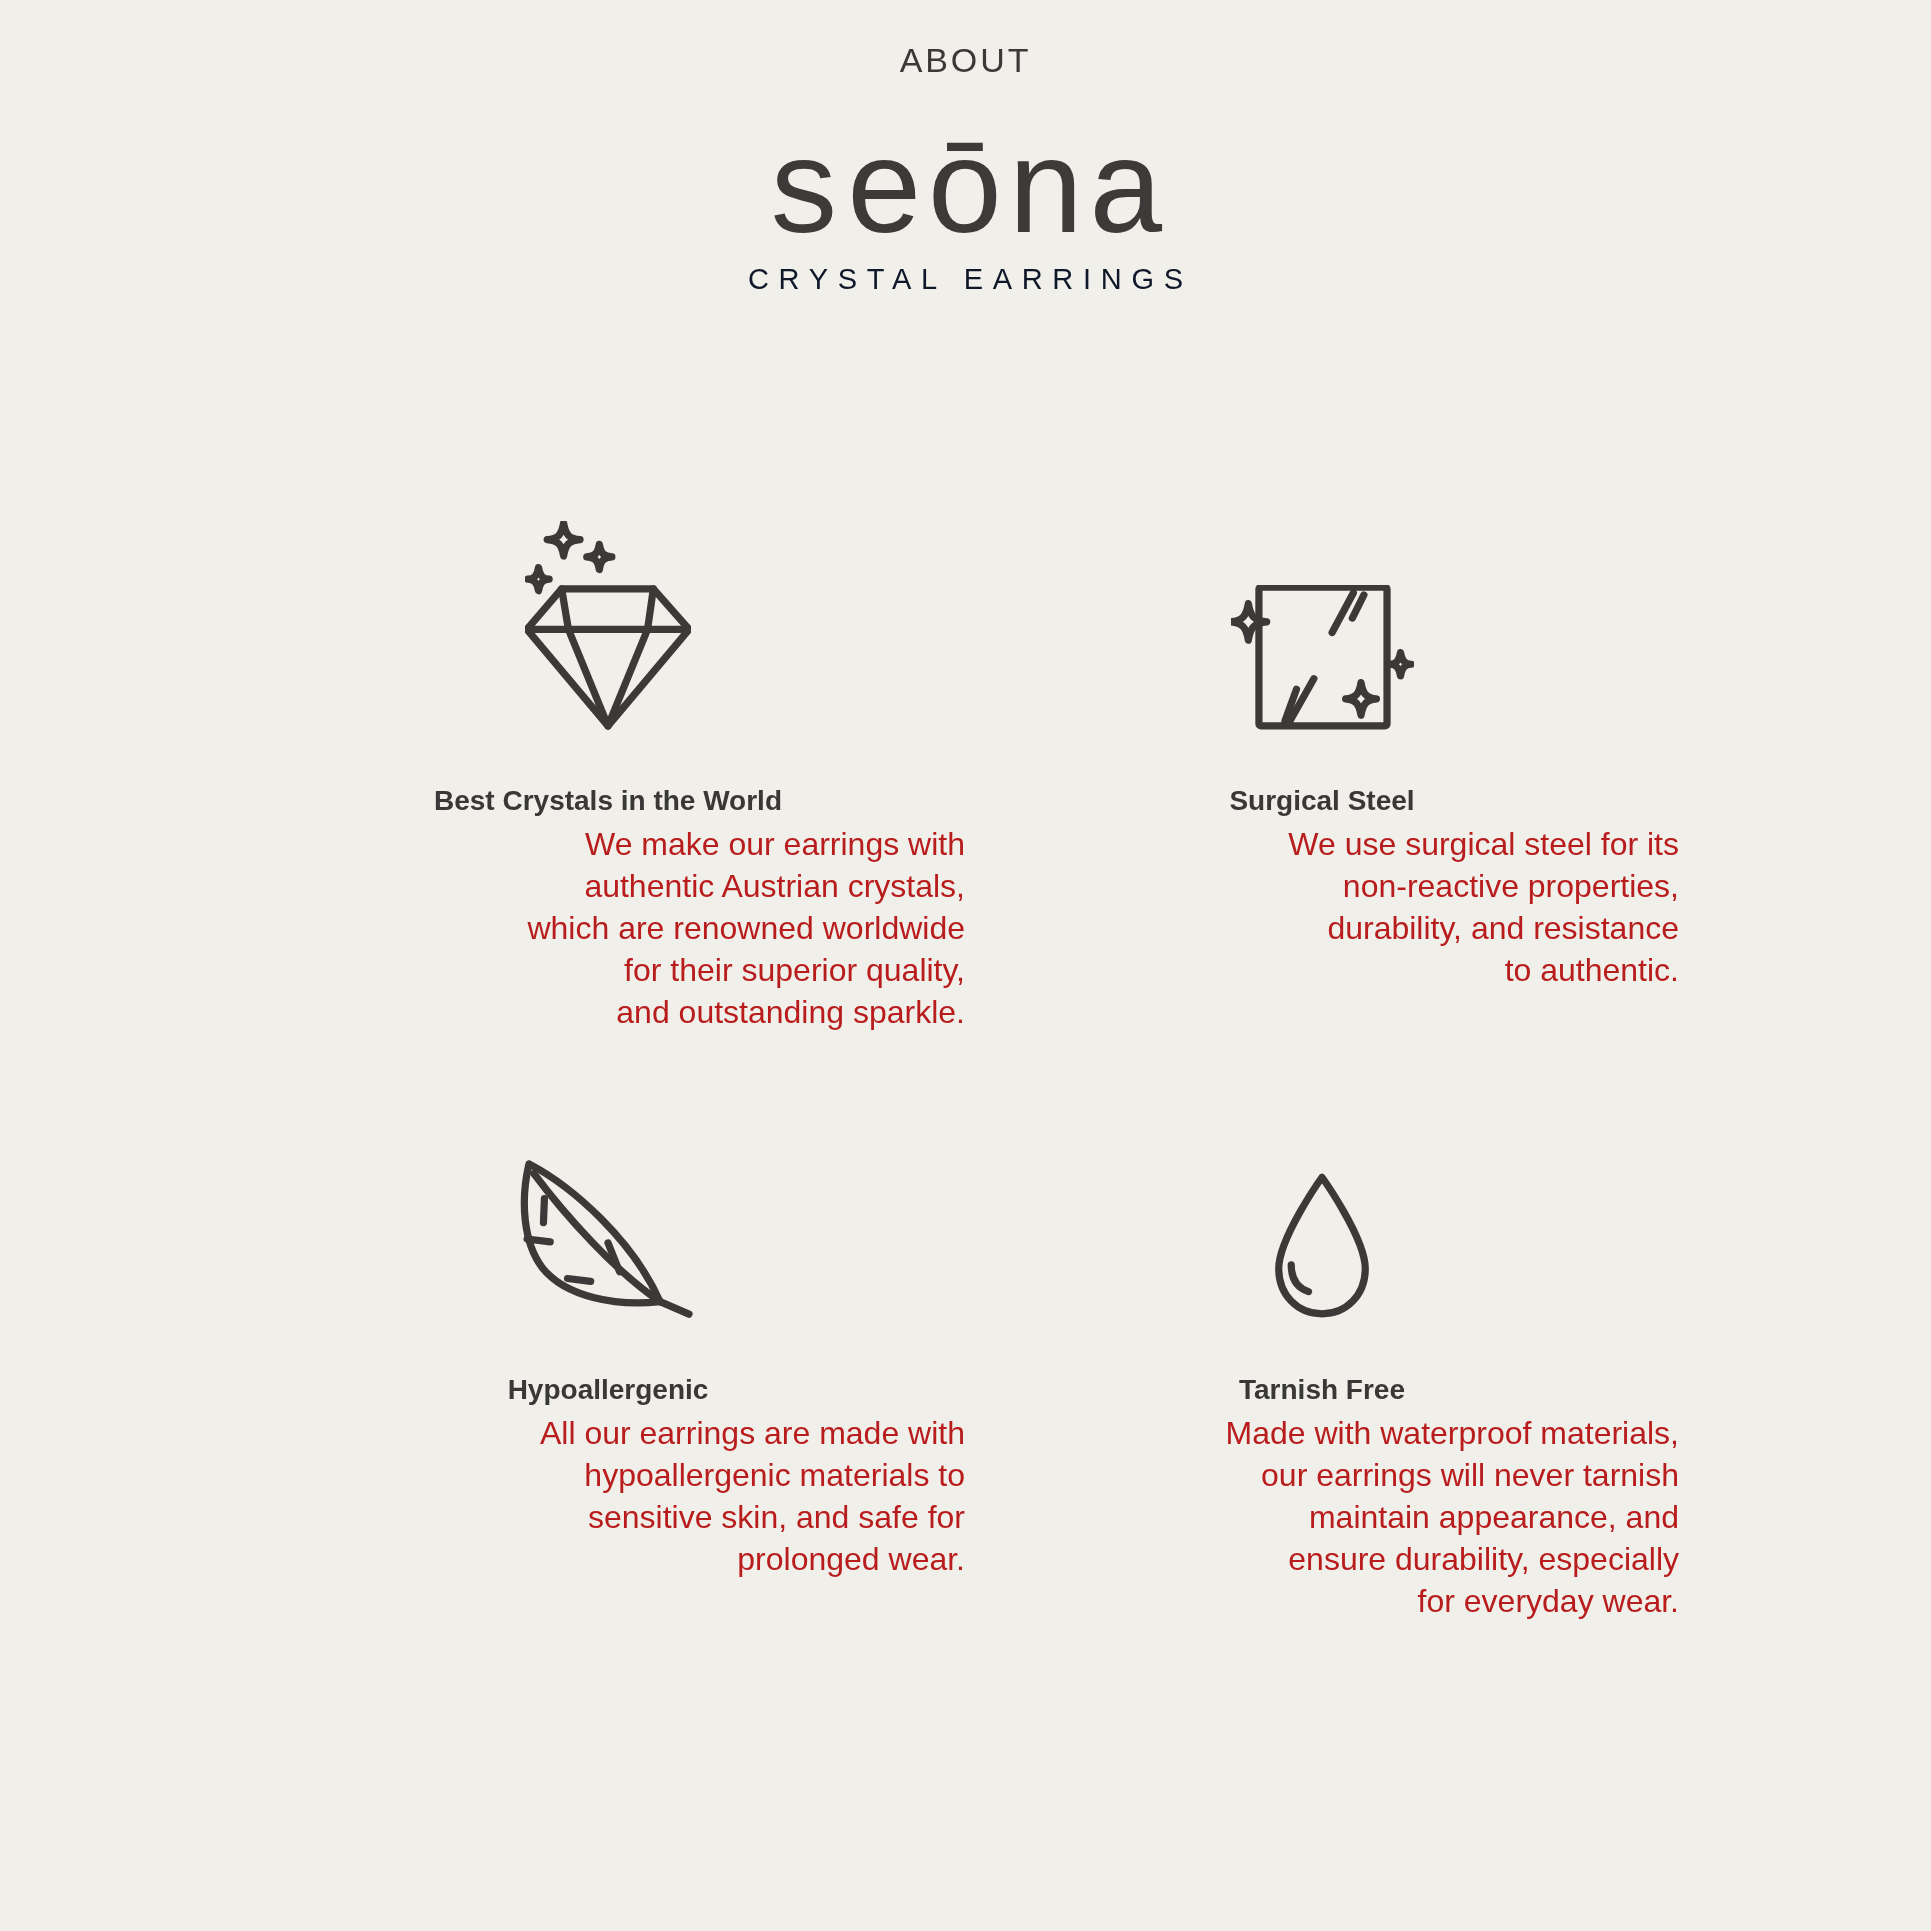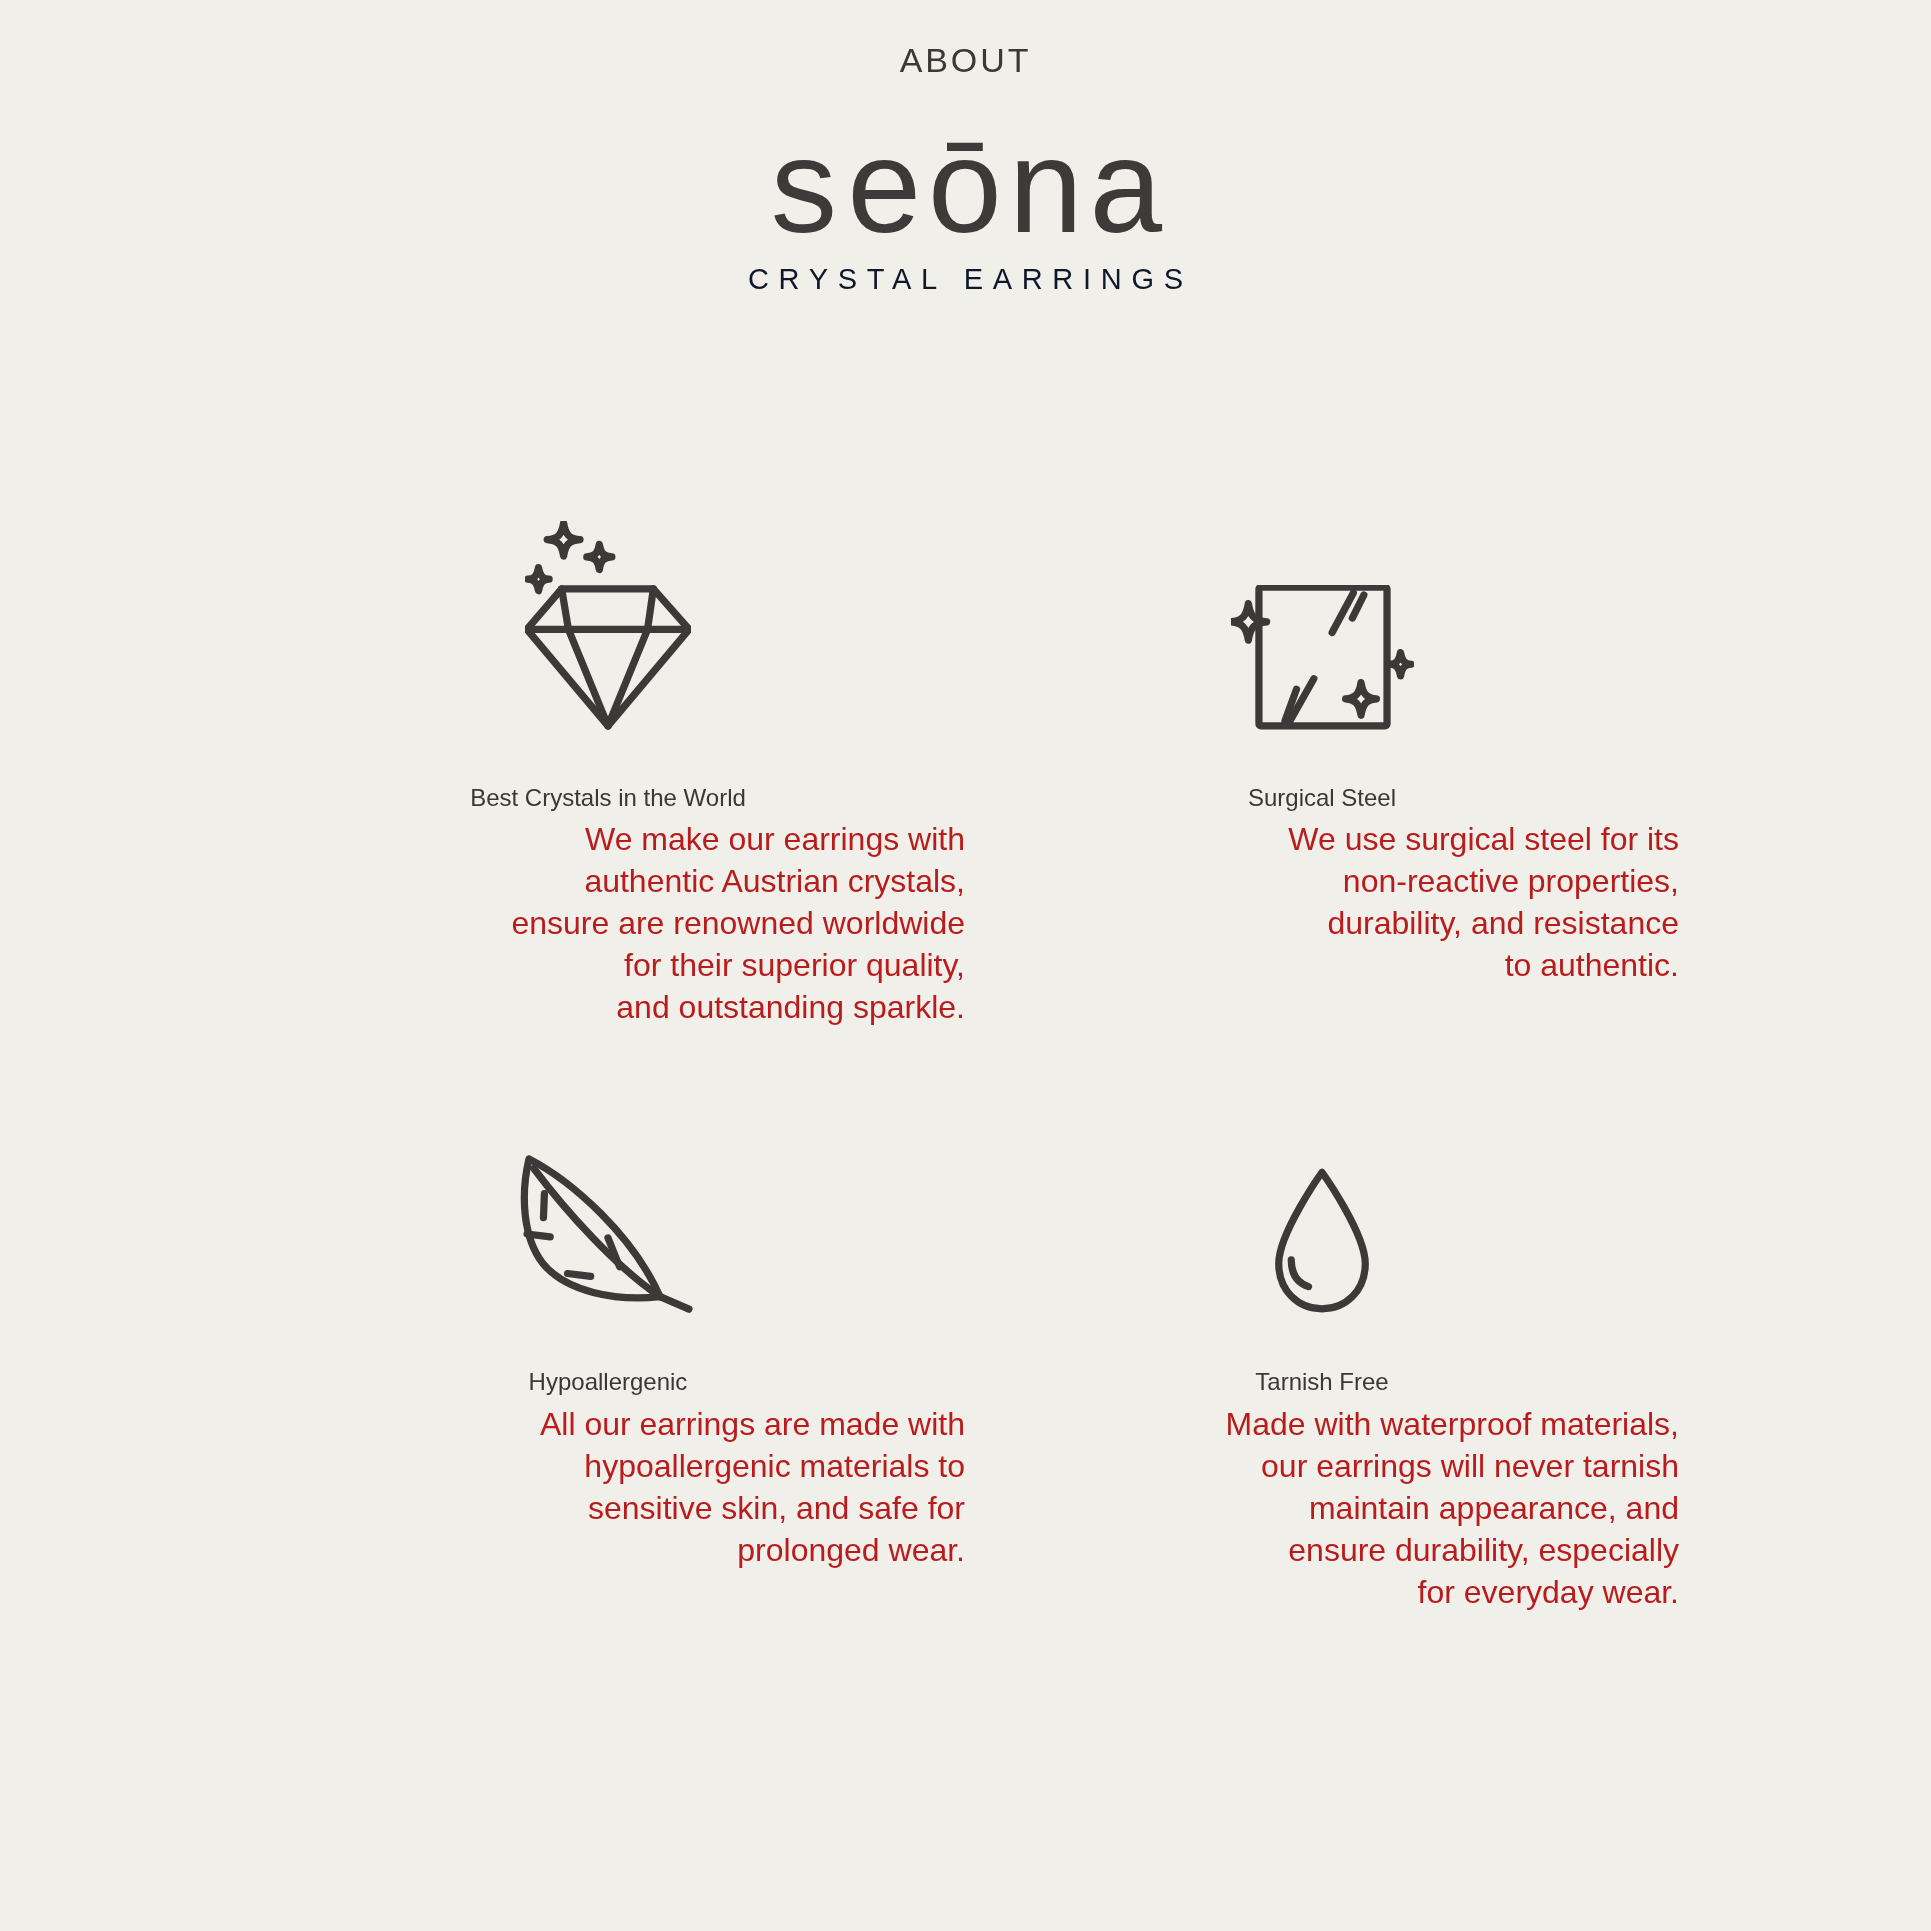--- a/index.html
+++ b/index.html
@@ -53,22 +53,22 @@
   .icon-wrap {
     height:241px;
     display:flex;
     align-items:flex-end;
     justify-content:center;
   }
   .row2 .icon-wrap { height:164px; }
 
   .feature-title {
     margin:54px 0 0 0;
-    font-size:24px;
-    font-weight:400;
+    font-size:28px;
+    font-weight:700;
     line-height:1.2;
     color:#393837;
   }
 
   .feature-body {
     margin-top:5.8px;
     font-size:32px;
     line-height:42px;
     color:#b91c1c;
     text-align:right;
@@ -107,21 +107,21 @@
           <path class="stroke" d="M38,70 L133,70 L170,112 L86,212 L2,112 Z"></path>
           <path class="stroke" d="M2,112 L170,112"></path>
           <path class="stroke" d="M38,70 L45,112 L86,212"></path>
           <path class="stroke" d="M133,70 L127,112 L86,212"></path>
         </svg>
       </div>
       <h3 class="feature-title">Best Crystals in the World</h3>
       <div class="feature-body">
           <div>We make our earrings with</div>
           <div>authentic Austrian crystals,</div>
-          <div>ensure are renowned worldwide</div>
+          <div>which are renowned worldwide</div>
           <div>for their superior quality,</div>
           <div>and outstanding sparkle.</div>
         </div>
     </div>
 
     <div class="feature">
       <div class="icon-wrap">
         <svg width="183" height="145" viewBox="0 0 190 150">
           <rect class="stroke" x="29" y="2" width="133" height="144" rx="2"></rect>
 

